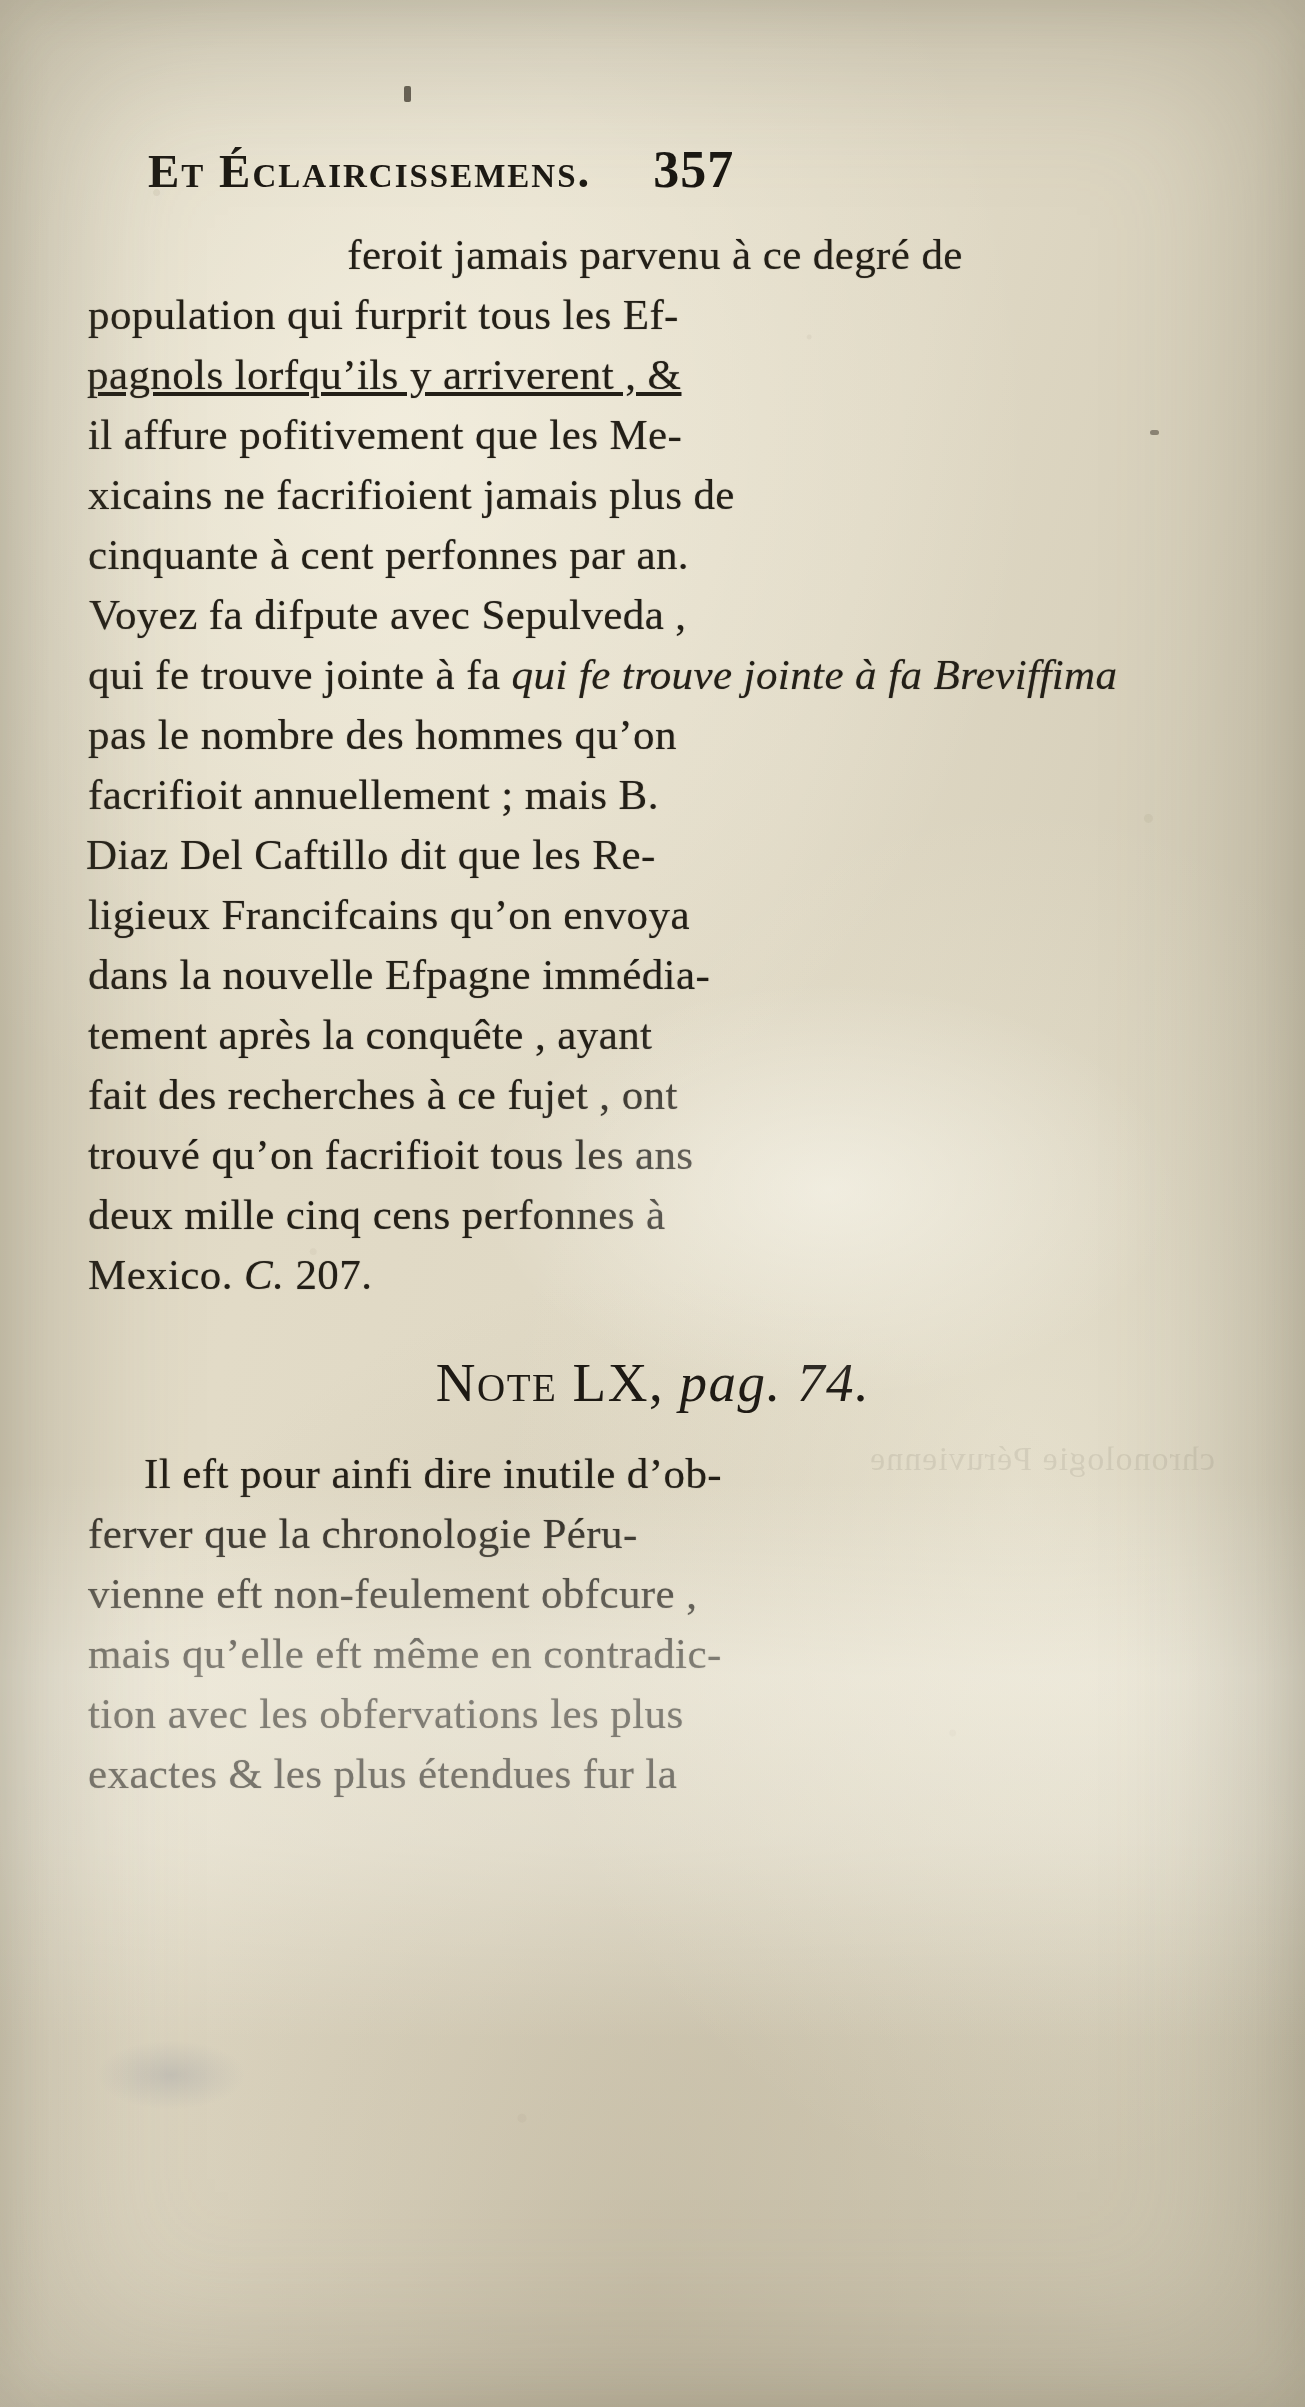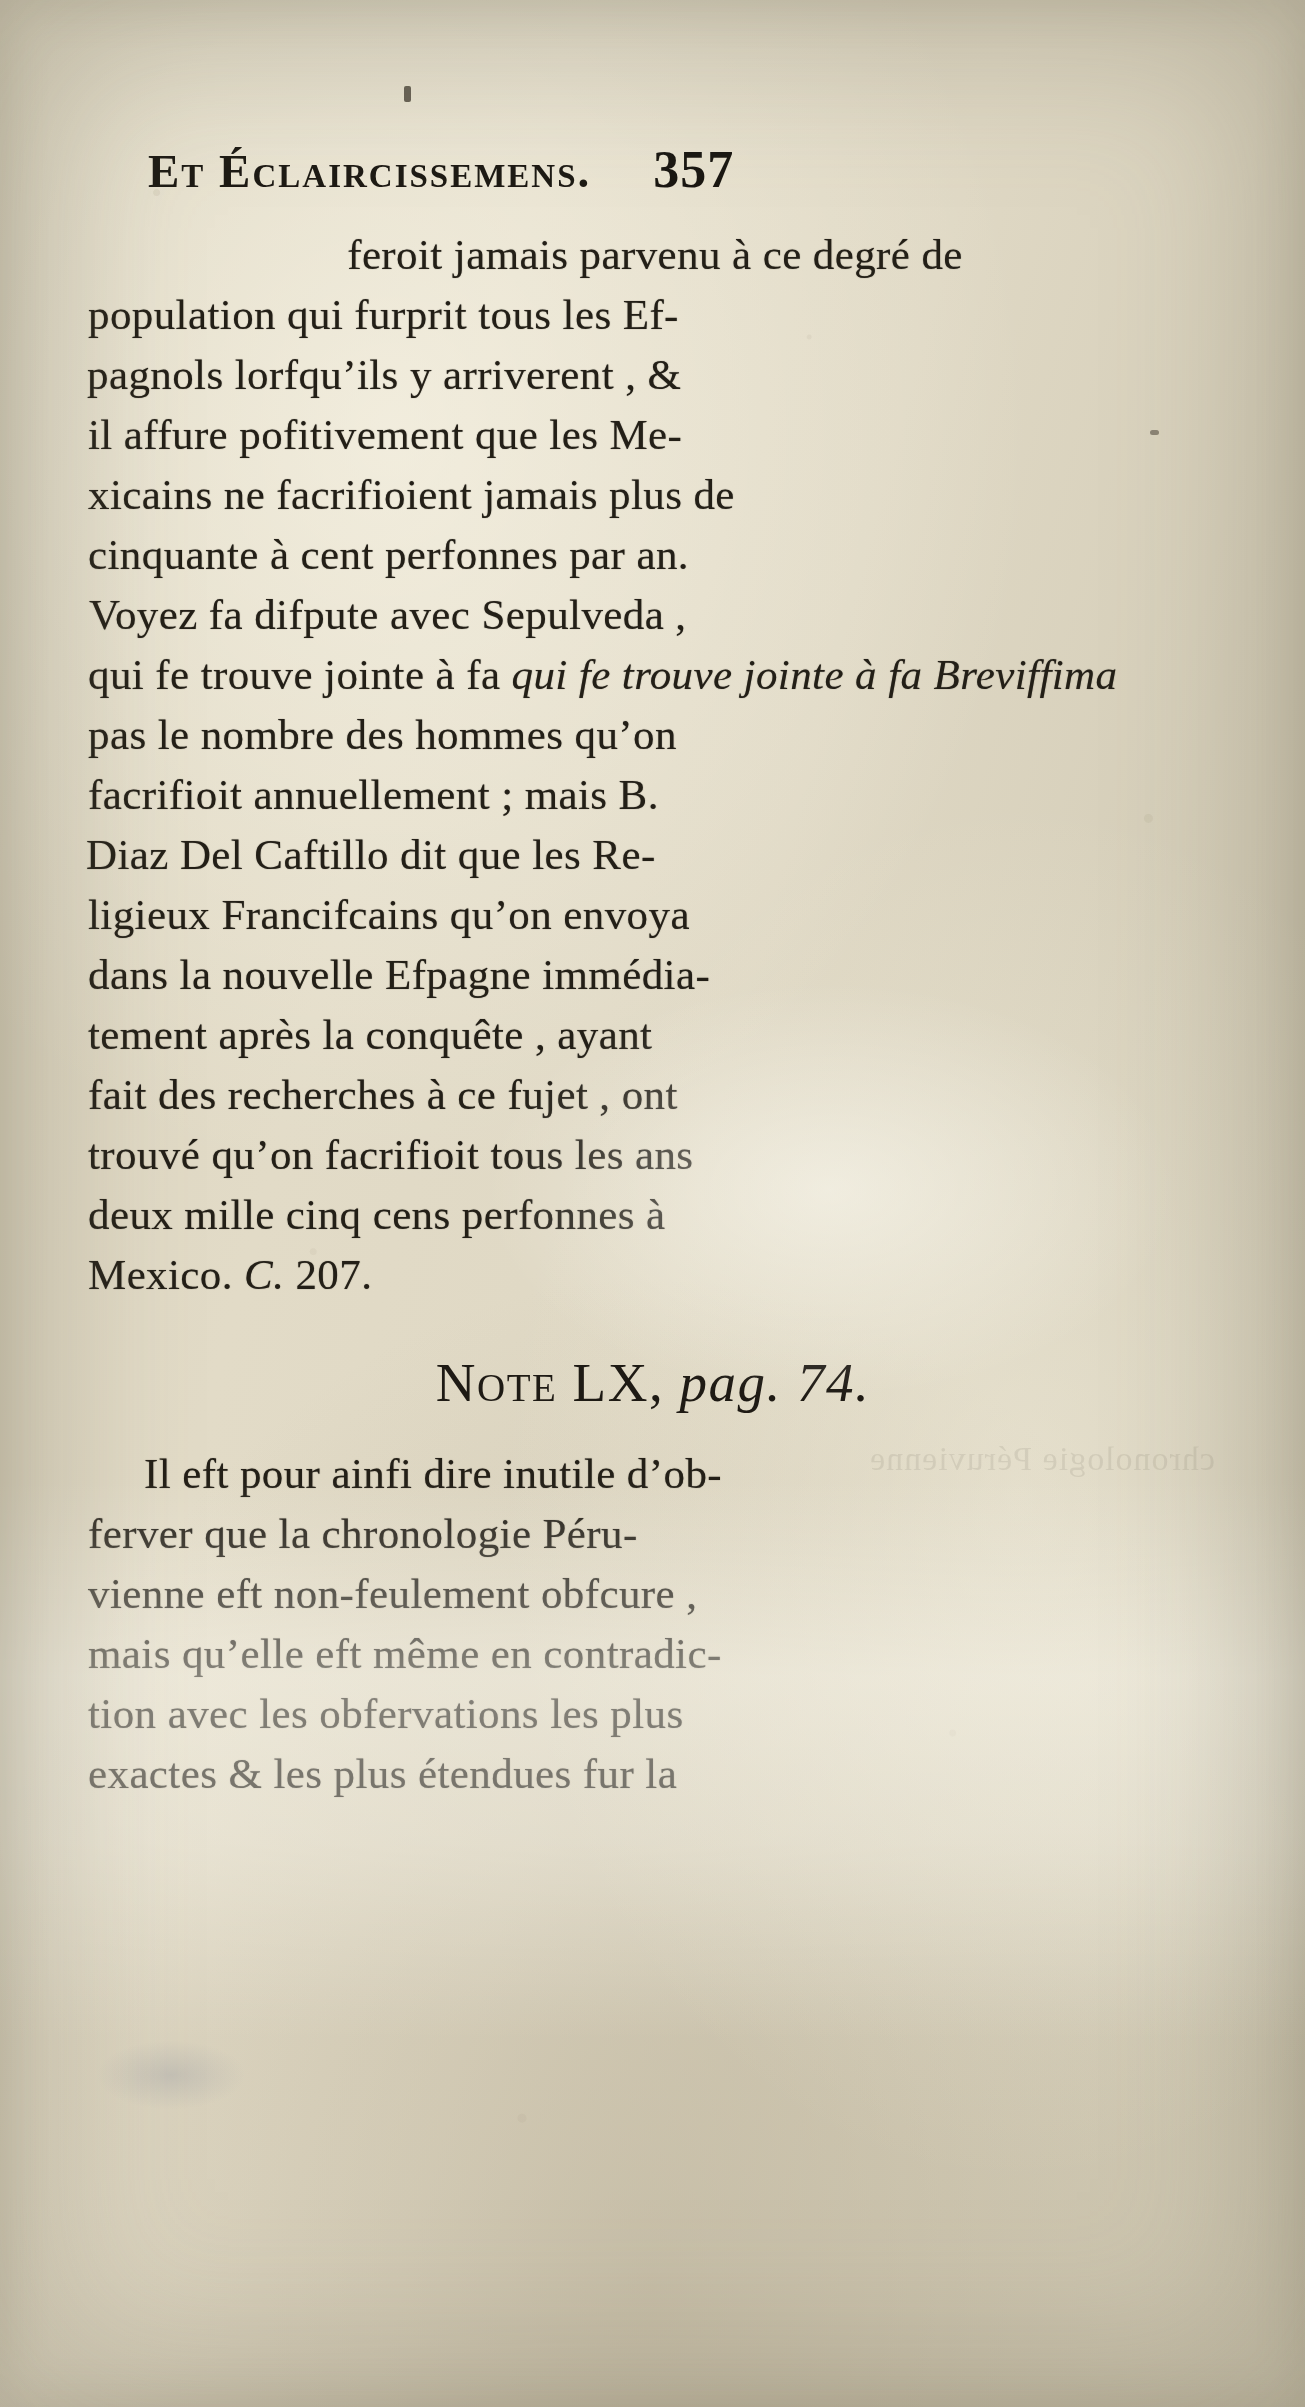--- a/index.html
+++ b/index.html
@@ -137,21 +137,21 @@
     margin-bottom: 30px;
     color: #1e1a14;
     white-space: nowrap;
   }
   .note-heading .sc { font-variant: small-caps; }
 
   .para-indent { padding-left: 56px; }
 
   
   .l1  { transform: translateX(2px); text-align: center; }
-  .l3  { transform: translateX(-1px); }
+  .l3  { transform: translateX(-1px); text-decoration: underline; }
   .l7  { transform: translateX(1px); }
   .l12 { transform: translateX(-2px); }
 
   
   .speck {
     position: absolute;
     left: 404px;
     top: 86px;
     width: 7px;
     height: 16px;

